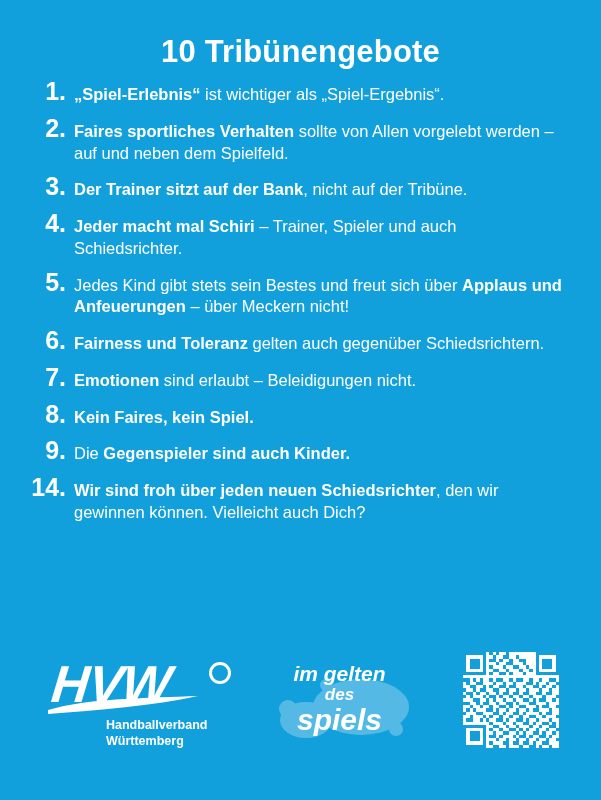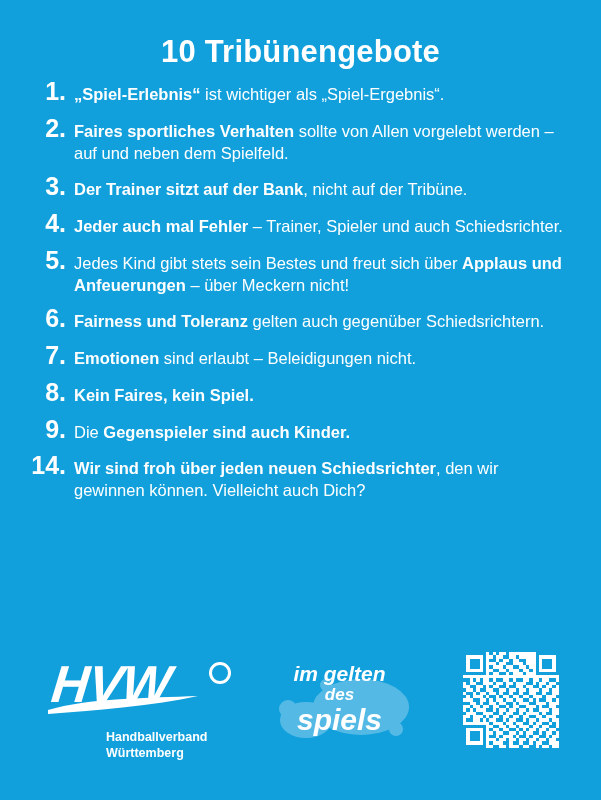--- a/index.html
+++ b/index.html
@@ -101,21 +101,21 @@
     position: absolute;
     right: 2px;
     top: 6px;
     width: 22px;
     height: 22px;
     border: 3px solid #ffffff;
     border-radius: 50%;
     box-sizing: border-box;
   }
   .hvw-sub {
-    margin-top: 12px;
+    margin-top: 0;
     font-size: 12.5px;
     font-weight: bold;
     line-height: 1.25;
     padding-left: 58px;
   }
   .dienste {
     position: absolute;
     left: 272px;
     bottom: 52px;
     width: 135px;
@@ -176,21 +176,21 @@
     <li class="item">
       <span class="num">2.</span>
       <span class="txt"><b>Faires sportliches Verhalten</b> sollte von Allen vorgelebt werden – auf und neben dem Spielfeld.</span>
     </li>
     <li class="item">
       <span class="num">3.</span>
       <span class="txt"><b>Der Trainer sitzt auf der Bank</b>, nicht auf der Tribüne.</span>
     </li>
     <li class="item">
       <span class="num">4.</span>
-      <span class="txt"><b>Jeder auch mal Fehler</b> – Trainer, Spieler und auch Schiedsrichter.</span>
+      <span class="txt"><b>Jeder macht mal Schiri</b> – Trainer, Spieler und auch Schiedsrichter.</span>
     </li>
     <li class="item">
       <span class="num">5.</span>
       <span class="txt">Jedes Kind gibt stets sein Bestes und freut sich über <b>Applaus und Anfeuerungen</b> – über Meckern nicht!</span>
     </li>
     <li class="item">
       <span class="num">6.</span>
       <span class="txt"><b>Fairness und Toleranz</b> gelten auch gegenüber Schiedsrichtern.</span>
     </li>
     <li class="item">

